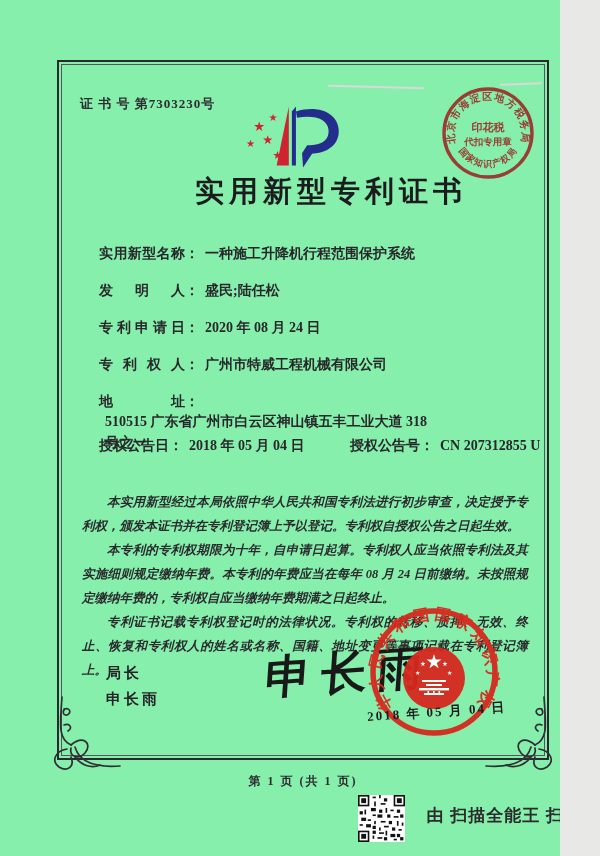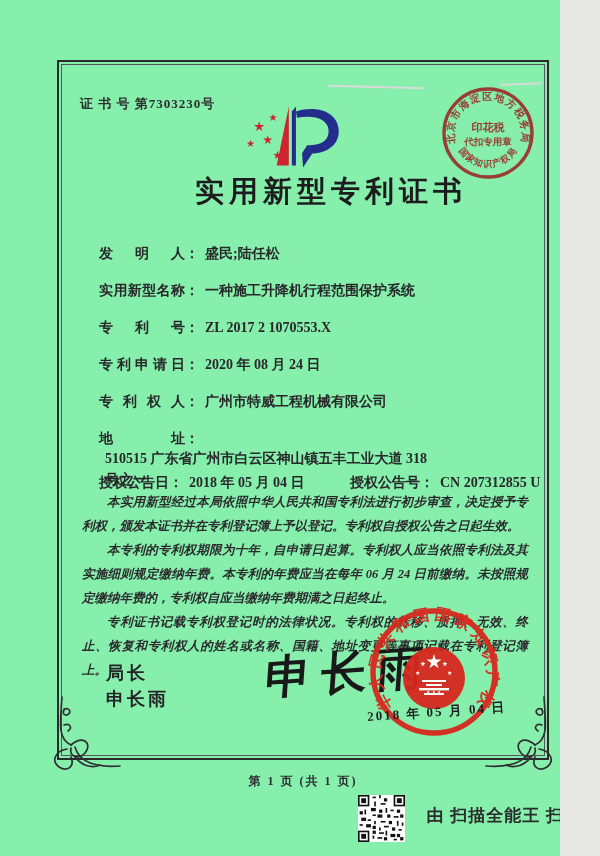--- a/index.html
+++ b/index.html
@@ -29,21 +29,21 @@
   .frow-address{height:44px;white-space:normal;}
   .flabel{display:inline-block;width:86px;text-align:justify;text-align-last:justify;}
   .fvalue{margin-left:6px;}
   .frow-address .fvalue{display:inline-block;width:338px;vertical-align:top;line-height:21px;}
   .grant-pair2{margin-left:42px;}
 
   .paras{position:absolute;left:23px;top:428px;width:446px;font-size:12.5px;line-height:24px;
          font-style:italic;font-weight:700;color:#2b2b2e;}
   .paras p{margin:0;text-indent:2em;text-align:justify;}
 
-  .officer{position:absolute;left:47px;top:598px;font-size:18px;font-weight:700;
+  .officer{position:absolute;left:47px;top:598px;font-size:15px;font-weight:700;
            letter-spacing:3px;line-height:26px;color:#242427;}
 
   .signature{position:absolute;left:170px;top:580px;width:240px;text-align:center;
              font-size:46px;font-weight:700;color:#191919;
              transform:rotate(-4deg) skewX(-8deg);letter-spacing:10px;}
 
   .office-seal{position:absolute;left:293px;top:528px;width:164px;height:164px;opacity:.95;}
   .date-stamp{position:absolute;left:308px;top:640px;width:170px;font-size:13px;font-weight:700;
               letter-spacing:2px;color:#1d1d1f;transform:rotate(-4deg);}
 
@@ -95,46 +95,43 @@
       </text>
       <text font-size="9" letter-spacing="1" fill="#9b2f2a" font-weight="bold">
         <textPath href="#taxBot" startOffset="50%" text-anchor="middle">国家知识产权局</textPath>
       </text>
       <text x="0" y="-2" font-size="11" text-anchor="middle" fill="#9b2f2a" font-weight="bold">印花税</text>
       <text x="0" y="12" font-size="9.5" text-anchor="middle" fill="#9b2f2a" font-weight="bold">代扣专用章</text>
     </svg>
 
     <div class="fields">
       <div class="frow">
+        <span class="flabel">实用新型名称</span><span>：</span><span class="fvalue">一种施工升降机行程范围保护系统</span>
+      </div>
+      <div class="frow">
         <span class="flabel">发明人</span><span>：</span><span class="fvalue">盛民;陆任松</span>
-      </div>
-      <div class="frow">
-        <span class="flabel">实用新型名称</span><span>：</span><span class="fvalue">一种施工升降机行程范围保护系统</span>
-      </div>
-      <div class="frow">
-        <span class="flabel">专利号</span><span>：</span><span class="fvalue">ZL 2017 2 1070553.X</span>
       </div>
       <div class="frow">
         <span class="flabel">专利申请日</span><span>：</span><span class="fvalue">2020 年 08 月 24 日</span>
       </div>
       <div class="frow">
         <span class="flabel">专利权人</span><span>：</span><span class="fvalue">广州市特威工程机械有限公司</span>
       </div>
       <div class="frow frow-address">
         <span class="flabel">地址</span><span>：</span><span class="fvalue">510515 广东省广州市白云区神山镇五丰工业大道 318 号之一</span>
       </div>
       <div class="frow">
         <span>授权公告日</span><span>：</span><span class="fvalue">2018 年 05 月 04 日</span>
         <span class="grant-pair2">授权公告号</span><span>：</span><span class="fvalue">CN 207312855 U</span>
       </div>
     </div>
 
     <div class="paras">
       <p>本实用新型经过本局依照中华人民共和国专利法进行初步审查，决定授予专利权，颁发本证书并在专利登记簿上予以登记。专利权自授权公告之日起生效。</p>
-      <p>本专利的专利权期限为十年，自申请日起算。专利权人应当依照专利法及其实施细则规定缴纳年费。本专利的年费应当在每年 06 月 24 日前缴纳。未按照规定缴纳年费的，专利权自应当缴纳年费期满之日起终止。</p>
+      <p>本专利的专利权期限为十年，自申请日起算。专利权人应当依照专利法及其实施细则规定缴纳年费。本专利的年费应当在每年 08 月 24 日前缴纳。未按照规定缴纳年费的，专利权自应当缴纳年费期满之日起终止。</p>
       <p>专利证书记载专利权登记时的法律状况。专利权的转移、质押、无效、终止、恢复和专利权人的姓名或名称、国籍、地址变更等事项记载在专利登记簿上。</p>
     </div>
 
     <div class="officer">
       <div>局长</div>
       <div>申长雨</div>
     </div>
     <div class="signature">申长雨</div>
 
     <svg class="office-seal" viewBox="-82 -82 164 164">

